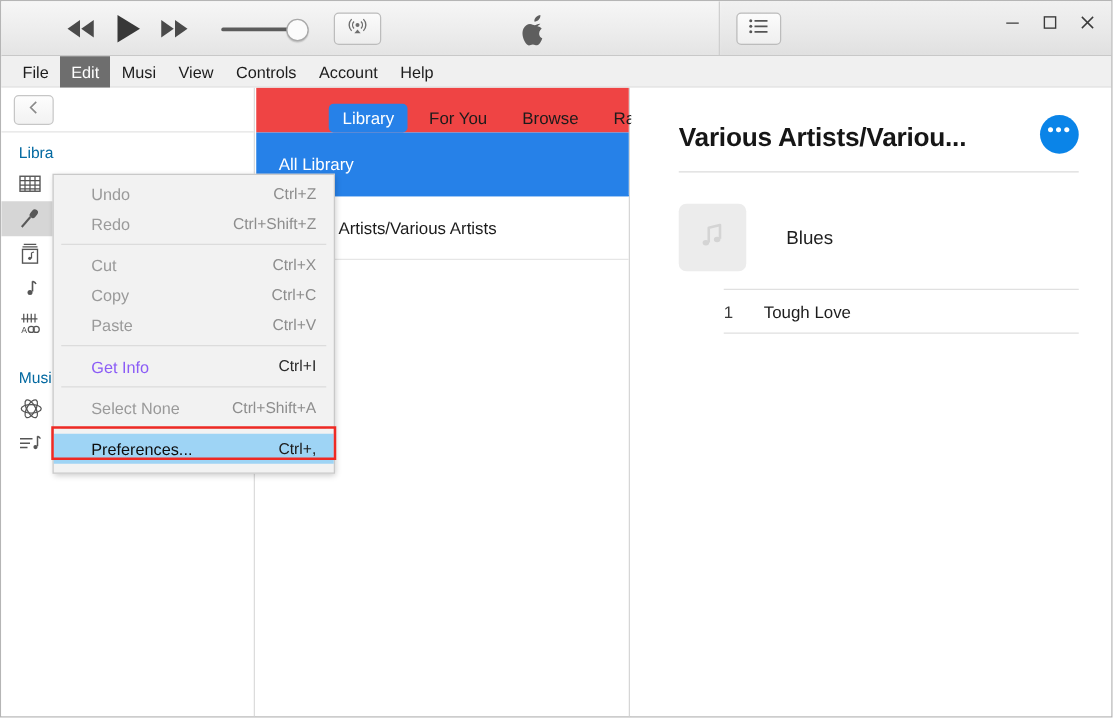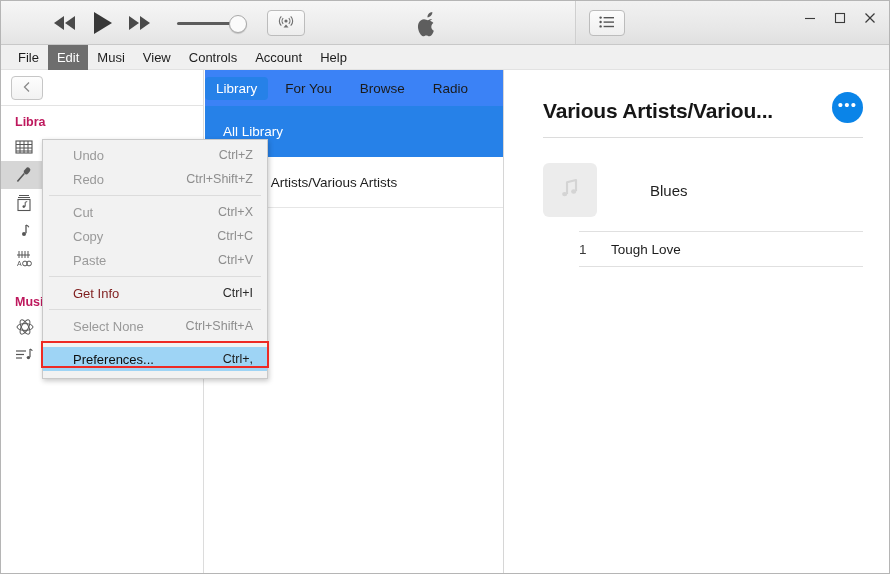--- a/index.html
+++ b/index.html
@@ -194,22 +194,22 @@
     width: 30px; height: 22px;
     border: 1px solid #c6c6c6;
     border-radius: 4px;
     background: linear-gradient(to bottom,#fdfdfd,#f2f2f2);
     display: flex;
     align-items: center;
     justify-content: center;
   }
   .side-head {
     font-size: 12.5px;
-    font-weight: bold;
-    color: #be185d;
+    font-weight: normal;
+    color: #0369a1;
     padding: 9px 0 4px 14px;
   }
   .side-row {
     height: 28px;
     display: flex;
     align-items: center;
     padding-left: 14px;
     font-size: 13px;
     color: #232323;
     box-sizing: border-box;
@@ -228,23 +228,24 @@
     position: absolute;
     left: 204px; top: 0;
     width: 299px; height: 503px;
     background: #ffffff;
     border-right: 1px solid #d6d6d6;
     box-sizing: border-box;
   }
   .tabs {
     height: 36px;
     display: flex;
-    align-items: center;
-    box-sizing: border-box;
-    background: #3b82f6;
+    align-items: flex-end;
+    padding-left: 58px;
+    box-sizing: border-box;
+    background: #ef4444;
   }
   .tab {
     font-size: 13.5px;
     color: #1b1b1b;
     padding: 4px 11px;
     border-radius: 4px;
     margin-right: 6px;
     white-space: nowrap;
   }
   .tab.selected {
@@ -307,21 +308,20 @@
   .detail-rule {
     height: 1px;
     background: #dcdcdc;
     margin-top: 14px;
   }
   .genre-row {
     display: flex;
     align-items: center;
     margin-top: 25px;
     margin-bottom: 14px;
-    gap: 21px;
   }
   .art-tile {
     width: 54px; height: 54px;
     background: #ececec;
     border-radius: 6px;
     display: flex;
     align-items: center;
     justify-content: center;
     flex: none;
   }
@@ -362,21 +362,21 @@
     display: flex;
     align-items: center;
     justify-content: space-between;
     padding: 0 14px 0 30px;
     font-size: 13px;
     box-sizing: border-box;
   }
   .dd-item .lbl { white-space: nowrap; }
   .dd-item .acc { color: #8d8d8d; font-size: 12.5px; }
   .dd-item.disabled .lbl { color: #9a9a9a; }
-  .dd-item.enabled .lbl { color: #7f1d1d; }
+  .dd-item.enabled .lbl { color: #8b5cf6; }
   .dd-item.enabled .acc { color: #2b2b2b; }
   .dd-sep {
     height: 1px;
     background: #dcdcdc;
     margin: 4px 6px 4px 6px;
   }
   .dd-item.highlight {
     background: #9ed4f5;
   }
   .dd-item.highlight .lbl { color: #0d0d0d; }

